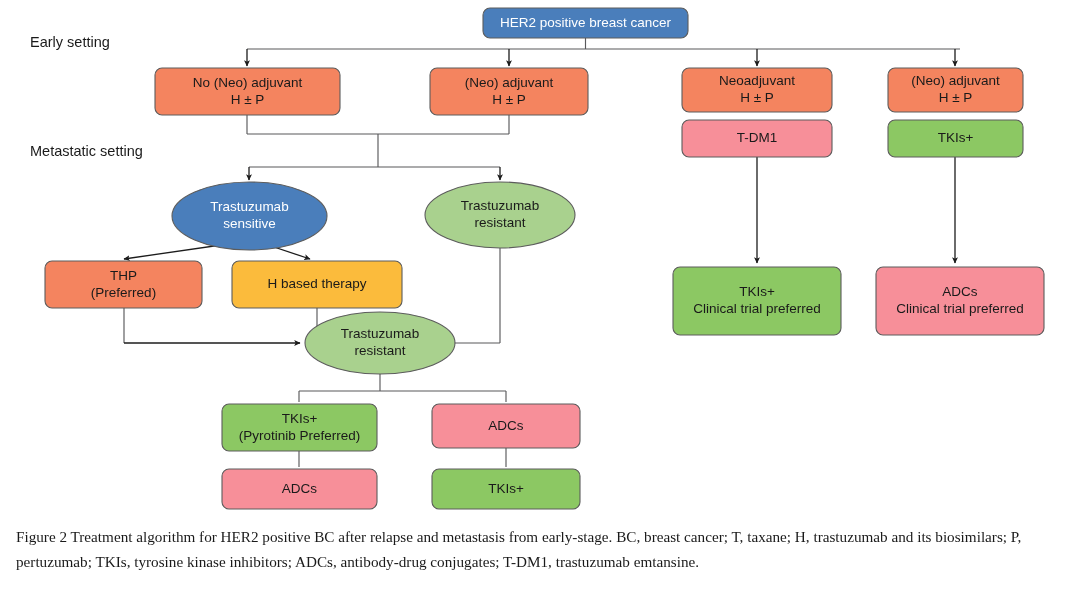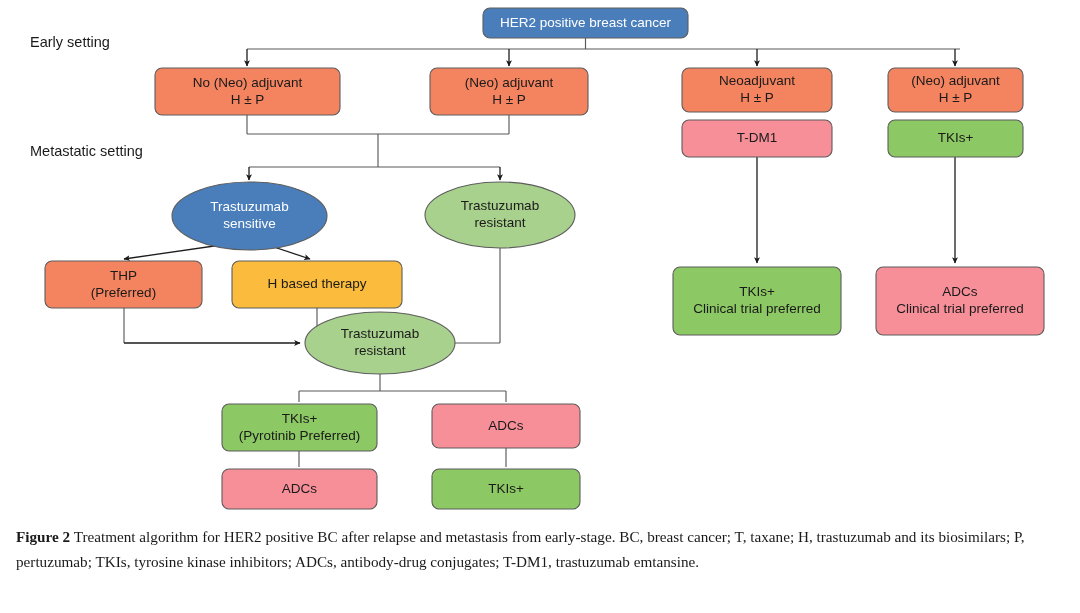--- a/index.html
+++ b/index.html
@@ -59,21 +59,21 @@
     position: absolute;
     left: 16px;
     top: 525px;
     width: 1048px;
     font-family: "Liberation Serif", serif;
     font-size: 15.2px;
     line-height: 1.62;
     color: #1a1a1a;
     text-align: left;
   }
-  .caption b { font-weight: bold; }
+  .caption b { font-weight: normal; }
 </style>
 </head>
 <body>
 
 <div id="figure-root">
 
   <svg id="flow-svg" viewBox="0 0 1080 512">
     <defs>
       <marker id="arrowhead" viewBox="0 0 10 10" refX="8.6" refY="5" markerWidth="5.2" markerHeight="5.2" orient="auto-start-reverse">
         <path d="M 0 0.6 L 9.4 5 L 0 9.4 L 2.2 5 Z" fill="#1c1c1c"></path>

